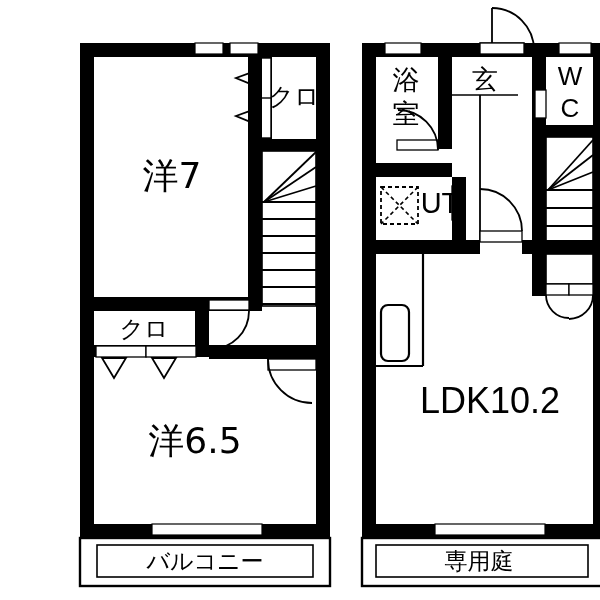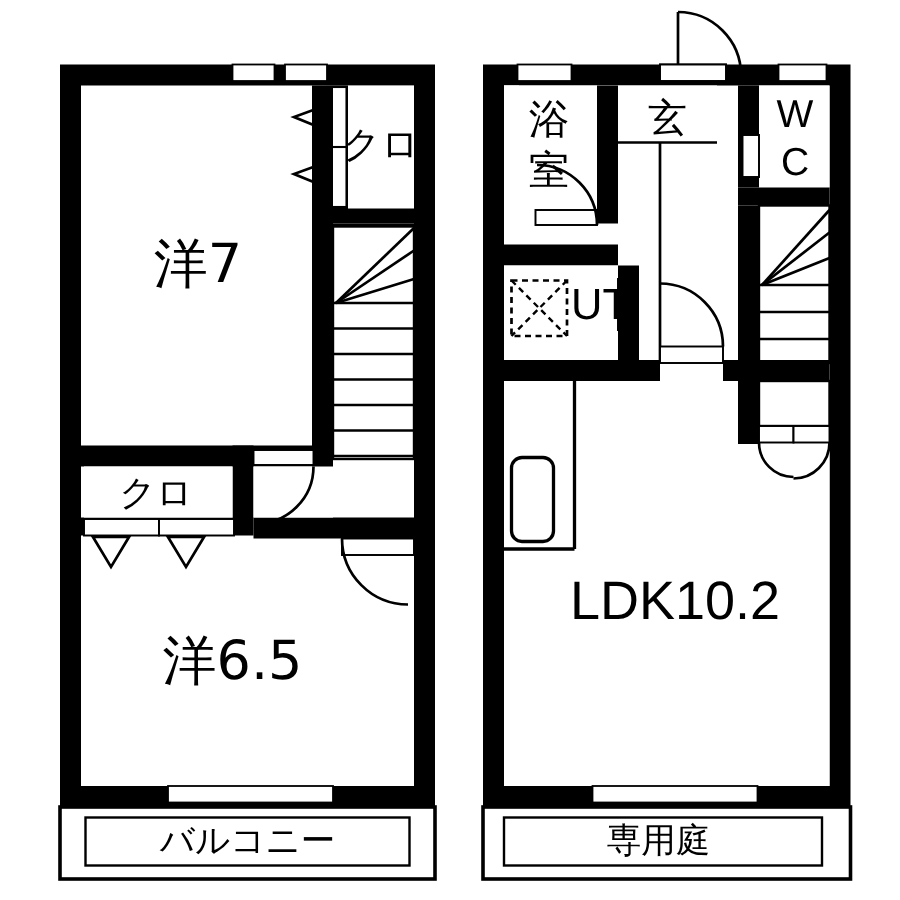--- a/index.html
+++ b/index.html
@@ -12,20 +12,21 @@
     height: 600px;
     font-family: "Liberation Sans", sans-serif;
     position: relative;
     overflow: hidden;
   }
   #plan-root {
     position: absolute;
     left: 0; top: 0;
     width: 508px;
     height: 600px;
+    padding-left: 40px;
   }
   svg#floorplan {
     display: block;
     width: 600px;
     height: 600px;
     background: #ffffff;
   }
   .room-label {
     font-family: "Liberation Sans", sans-serif;
     font-weight: 400;

